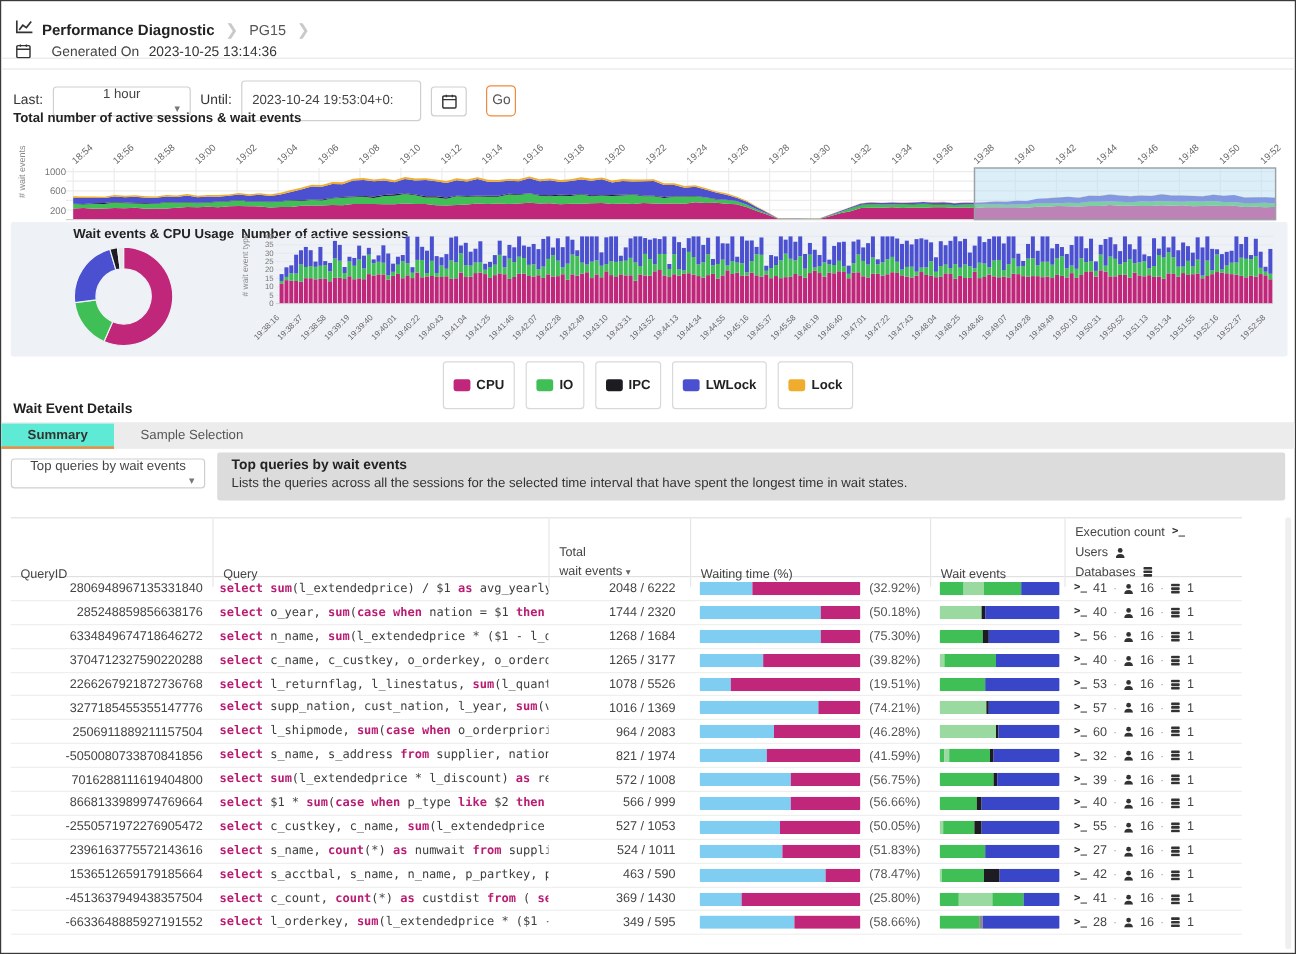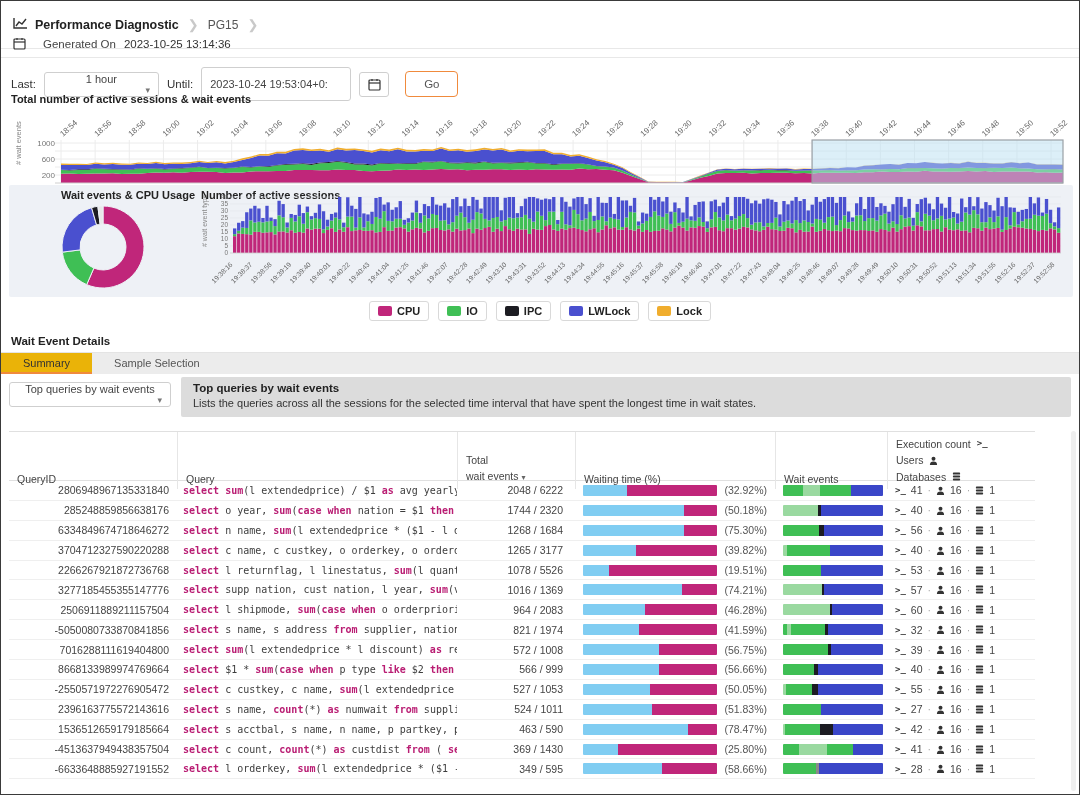--- a/index.html
+++ b/index.html
@@ -12,34 +12,34 @@
   .crumb-node{font-size:12px;color:#555;}
   .hdr-row2{position:absolute;left:0;top:30px;width:100%;height:27px;border-bottom:1px solid #e8e8e8;display:flex;align-items:center;padding-left:12px;font-size:11.5px;color:#444;}
   .hdr-row2 .lbl{margin-left:17px;}
   .hdr-row2 .val{margin-left:8px;color:#333;}
   .filters{position:absolute;left:10px;top:66px;display:flex;align-items:center;gap:8px;font-size:11.5px;color:#333;}
   .select-box{border:1px solid #cfcfcf;border-radius:3px;height:25px;display:flex;align-items:center;padding:0 8px;background:#fff;font-size:11px;color:#444;flex-direction:column;}
   .select-box .caret{margin-left:auto;color:#777;font-size:9px;padding-left:10px;}
   .sel-last{width:115px;}
   .input-box{border:1px solid #cfcfcf;border-radius:3px;height:25px;display:flex;align-items:center;padding:16px 8px;background:#fff;font-size:11px;color:#444;width:150px;white-space:nowrap;overflow:hidden;}
   .icon-btn{border:1px solid #cfcfcf;border-radius:3px;height:25px;width:30px;display:flex;align-items:center;justify-content:center;background:#fff;}
-  .go-btn{border:1.5px solid #f08a3c;border-radius:4px;height:26px;padding:0 18px;background:#fff;font-size:11.5px;color:#555;display:flex;align-items:center;margin-left:8px;}
+  .go-btn{border:1.5px solid #f08a3c;border-radius:4px;height:26px;padding:0 4px;background:#fff;font-size:11.5px;color:#555;display:flex;align-items:center;margin-left:8px;}
   .chart1-title{position:absolute;left:10px;top:92px;font-size:11px;font-weight:bold;color:#222;}
   .chart1-svg{position:absolute;left:10px;top:102px;}
   .panel{position:absolute;left:8px;top:184px;width:1064px;height:112px;background:#eef1f6;border-radius:2px;}
   .donut-title{position:absolute;left:52px;top:4px;font-size:11px;font-weight:bold;color:#222;}
   .sess-title{position:absolute;left:192px;top:4px;font-size:11px;font-weight:bold;color:#222;}
   .legend{position:absolute;left:0;top:300px;width:100%;display:flex;justify-content:center;gap:9px;}
-  .chip{border:1px solid #d9d9d9;border-radius:3px;background:#fff;display:flex;align-items:center;gap:5px;padding:3px 8px;font-size:11px;font-weight:bold;color:#222;}
+  .chip{border:1px solid #d9d9d9;border-radius:3px;background:#fff;display:flex;align-items:center;gap:5px;padding:13px 8px;font-size:11px;font-weight:bold;color:#222;}
   .swatch{width:14px;height:10px;border-radius:2px;display:inline-block;}
   .wed-heading{position:absolute;left:10px;top:334px;font-size:11.5px;font-weight:bold;color:#222;}
   .wed-rule{position:absolute;left:0;top:351px;width:100%;border-bottom:1px solid #e4e4e4;}
   .tabstrip{position:absolute;left:0;top:352px;width:100%;height:21px;background:#ececec;display:flex;}
   .tab{padding:4px 22px;font-size:11px;color:#555;position:relative;}
-  .tab.active{background:#eab308;color:#333;font-weight:normal;}
+  .tab.active{background:#5eead4;color:#333;font-weight:bold;}
   .tab.active:after{content:"";position:absolute;left:0;right:0;bottom:0;height:2.5px;background:#f08a3c;}
   .ctl-row-select{position:absolute;left:8px;top:381px;width:162px;}
   .info-box{position:absolute;left:180px;top:376px;width:890px;height:40px;background:#dcdcdc;border-radius:2px;padding:5px 12px;}
   .info-title{font-size:11.5px;font-weight:bold;color:#222;}
   .info-body{font-size:11px;color:#333;margin-top:3px;}
   .tbl{position:absolute;left:8px;top:430px;width:1026px;}
   .tbl-head{display:grid;grid-template-columns:168px 280px 118px 200px 112px 148px;border-top:1px solid #e0e0e0;border-bottom:1px solid #e0e0e0;height:50px;}
   .th{font-size:10.5px;color:#444;display:flex;align-items:flex-end;padding:4px 8px;border-left:1px solid #e6e6e6;}
   .th:first-child{border-left:none;}
   .th .two-line{line-height:1.5;}

